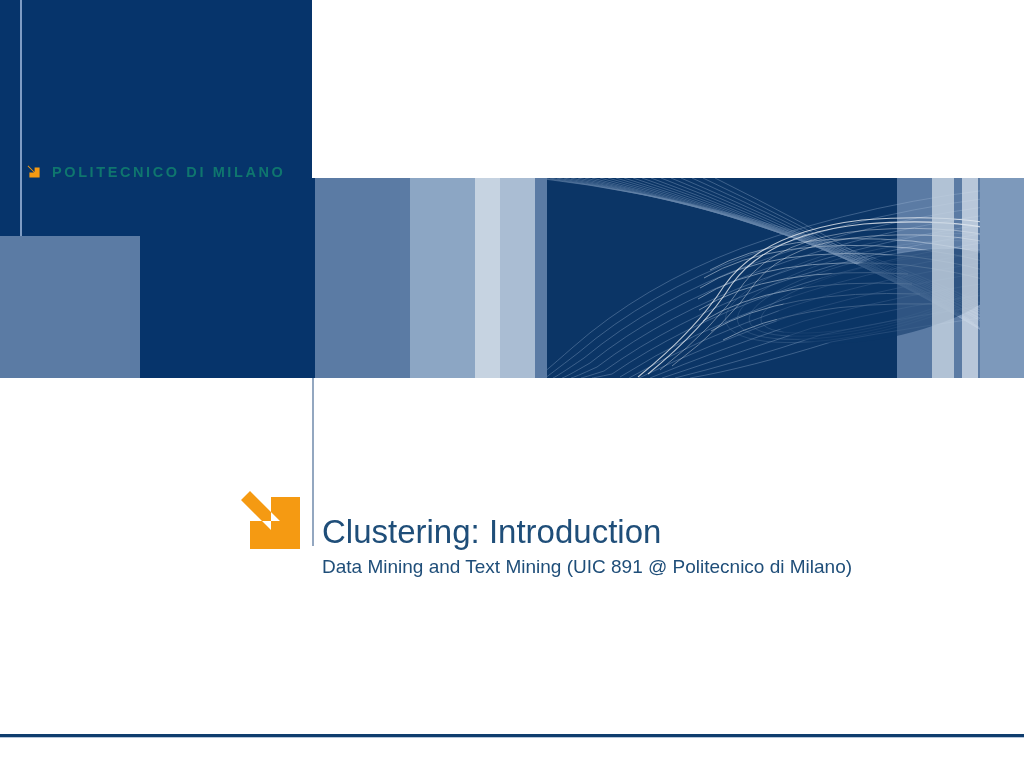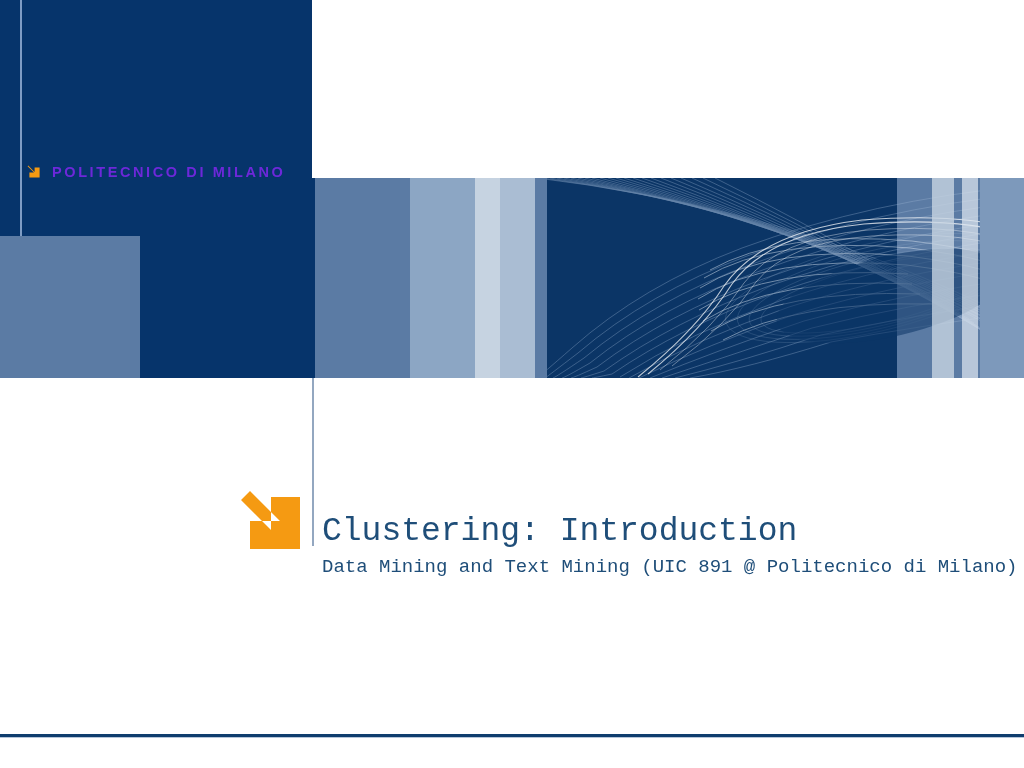--- a/index.html
+++ b/index.html
@@ -39,21 +39,21 @@
   .logo {
     position: absolute;
     left: 26px; top: 160px;
     height: 24px;
     display: flex;
     align-items: center;
     gap: 9px;
   }
   .logo-arrow { width: 17px; height: 17px; display: block; }
   .logo-text {
-    color: #6d28d9;
+    color: #0f766e;
     font-size: 14.5px;
     font-weight: bold;
     letter-spacing: 2.6px;
     white-space: nowrap;
     font-family: "Liberation Sans", sans-serif;
   }
 
   
   .banner {
     position: absolute;
@@ -86,21 +86,20 @@
   
   .title-arrow {
     position: absolute;
     left: 238px; top: 487px;
     width: 72px; height: 66px;
   }
   .title-group {
     position: absolute;
     left: 322px; top: 512px;
     width: 660px;
-    font-family: Liberation Mono, monospace;
   }
   .slide-title {
     color: #1f4e79;
     font-size: 33px;
     font-weight: normal;
     line-height: 40px;
     letter-spacing: 0px;
     white-space: nowrap;
   }
   .slide-subtitle {

